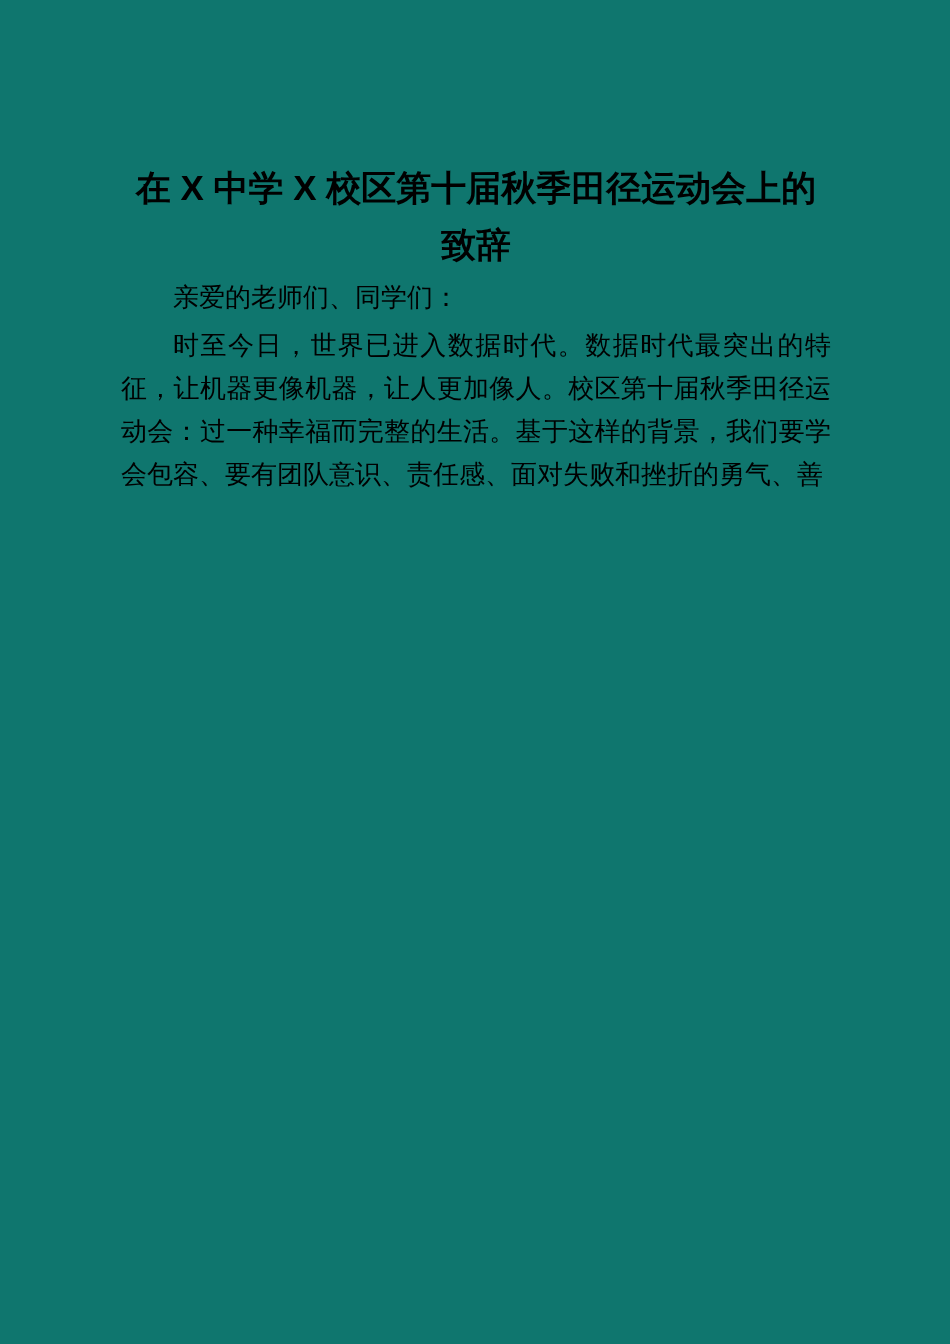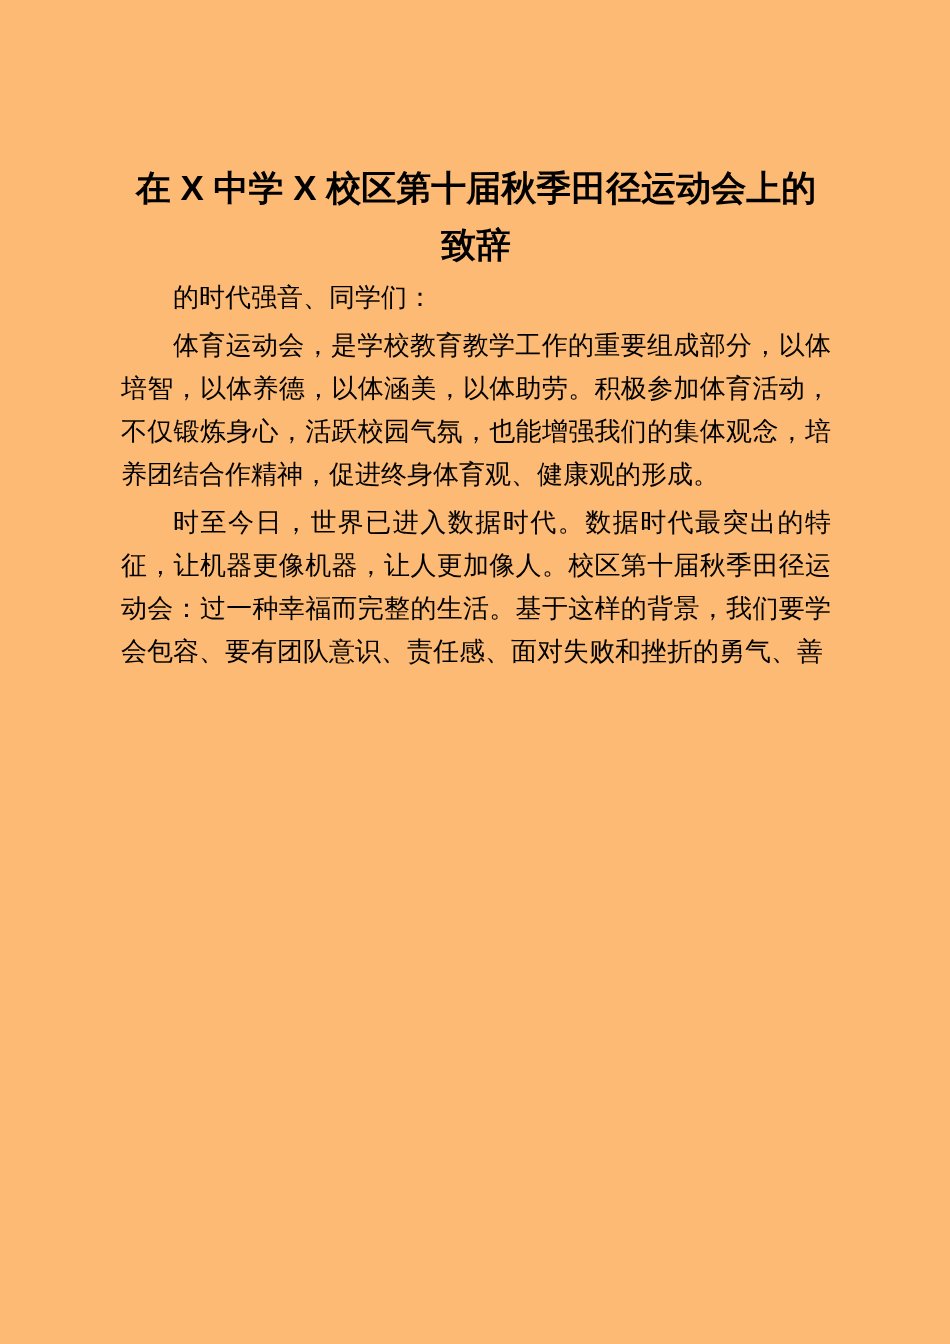--- a/index.html
+++ b/index.html
@@ -5,21 +5,21 @@
   html, body {
     margin: 0;
     padding: 0;
     background: #ffffff;
   }
   .page {
     position: relative;
     box-sizing: border-box;
     width: 950px;
     height: 1344px;
-    background: #fdba74;
+    background: #0f766e;
     color: #000000;
     padding: 159px 119px 0 121px;
     font-family: "Liberation Sans", sans-serif;
     overflow: hidden;
   }
   .doc-title {
     margin: 0 0 3px 0;
     font-size: 35px;
     font-weight: bold;
     line-height: 57px;
@@ -34,20 +34,19 @@
     text-indent: 2em;
     word-break: break-all;
   }
 </style>
 </head>
 <body>
 
 <div class="page">
   <h1 class="doc-title">在 X 中学 X 校区第十届秋季田径运动会上的致辞</h1>
 
-  <p class="doc-paragraph">的时代强音、同学们：</p>
+  <p class="doc-paragraph">亲爱的老师们、同学们：</p>
 
 
-  <p class="doc-paragraph">体育运动会，是学校教育教学工作的重要组成部分，以体培智，以体养德，以体涵美，以体助劳。积极参加体育活动，不仅锻炼身心，活跃校园气氛，也能增强我们的集体观念，培养团结合作精神，促进终身体育观、健康观的形成。</p>
 
 
   <p class="doc-paragraph">时至今日，世界已进入数据时代。数据时代最突出的特征，让机器更像机器，让人更加像人。校区第十届秋季田径运动会：过一种幸福而完整的生活。基于这样的背景，我们要学会包容、要有团队意识、责任感、面对失败和挫折的勇气、善</p>
 </div>
 
 </body></html>

